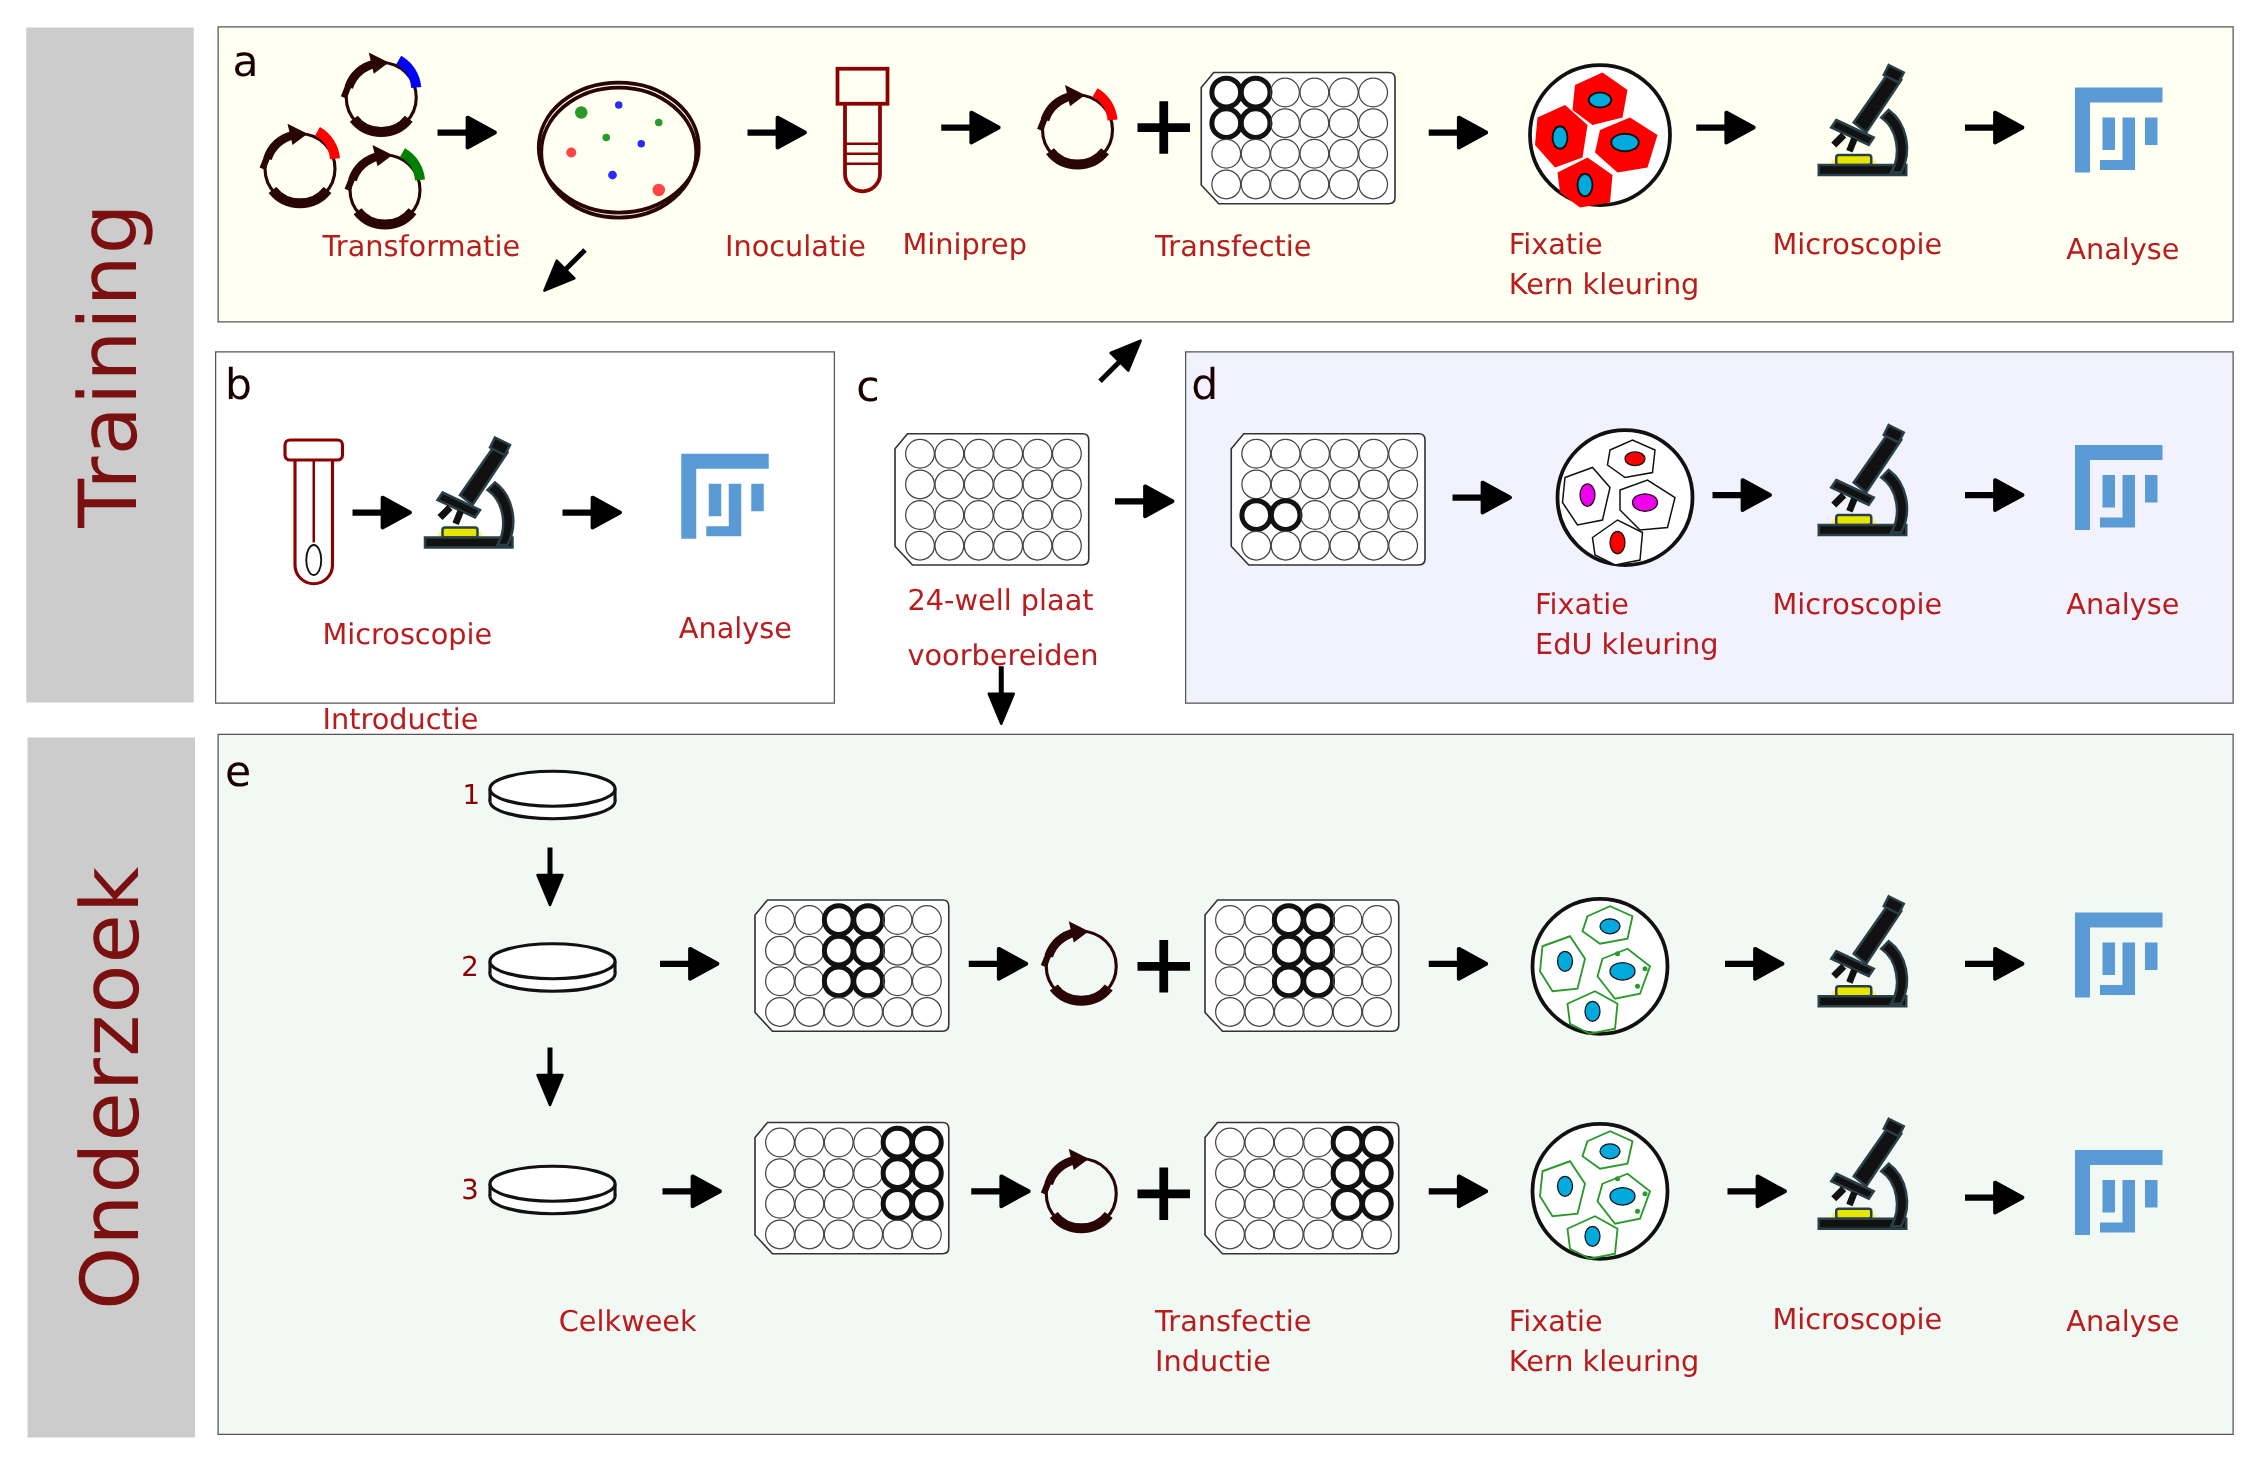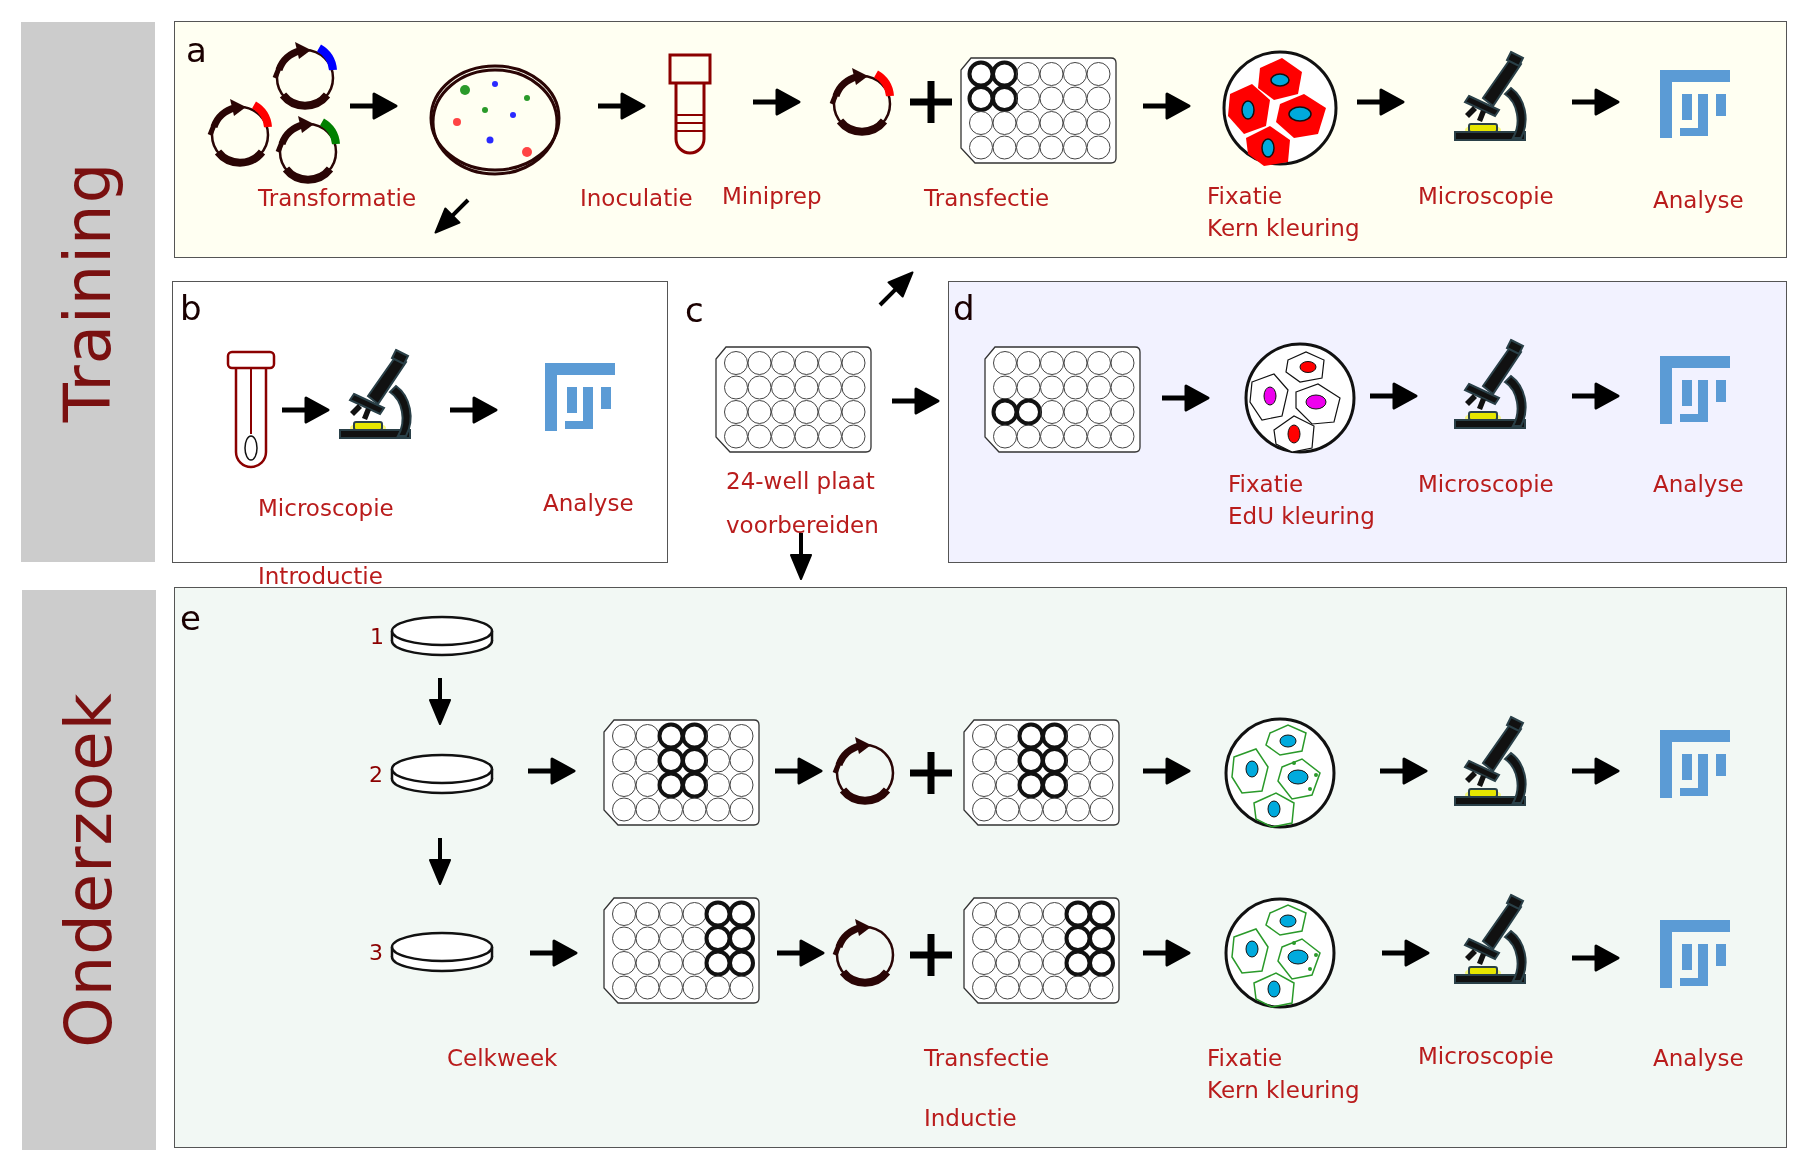--- a/index.html
+++ b/index.html
@@ -554,17 +554,17 @@
   </svg>
 <svg style="left:1572px;top:958px;" width="1" height="1">
     <use href="#arrowR"></use>
   </svg>
 <svg style="left:1660px;top:920px;" width="1" height="1">
     <use href="#fiji"></use>
   </svg>
 
 <div class="lbl" style="left:447px;top:1042px;text-align:right;">Celkweek</div>
 <div class="lbl" style="left:924px;top:1042px;">Transfectie</div>
-<div class="lbl" style="left:924px;top:1074px;margin-top:28px;">Inductie</div>
+<div class="lbl" style="left:924px;top:1074px;">Inductie</div>
 <div class="lbl" style="left:1207px;top:1042px;">Fixatie</div>
 <div class="lbl" style="left:1207px;top:1074px;">Kern kleuring</div>
 <div class="lbl" style="left:1418px;top:1040px;">Microscopie</div>
 <div class="lbl" style="left:1653px;top:1042px;">Analyse</div>
 
 </body></html>

